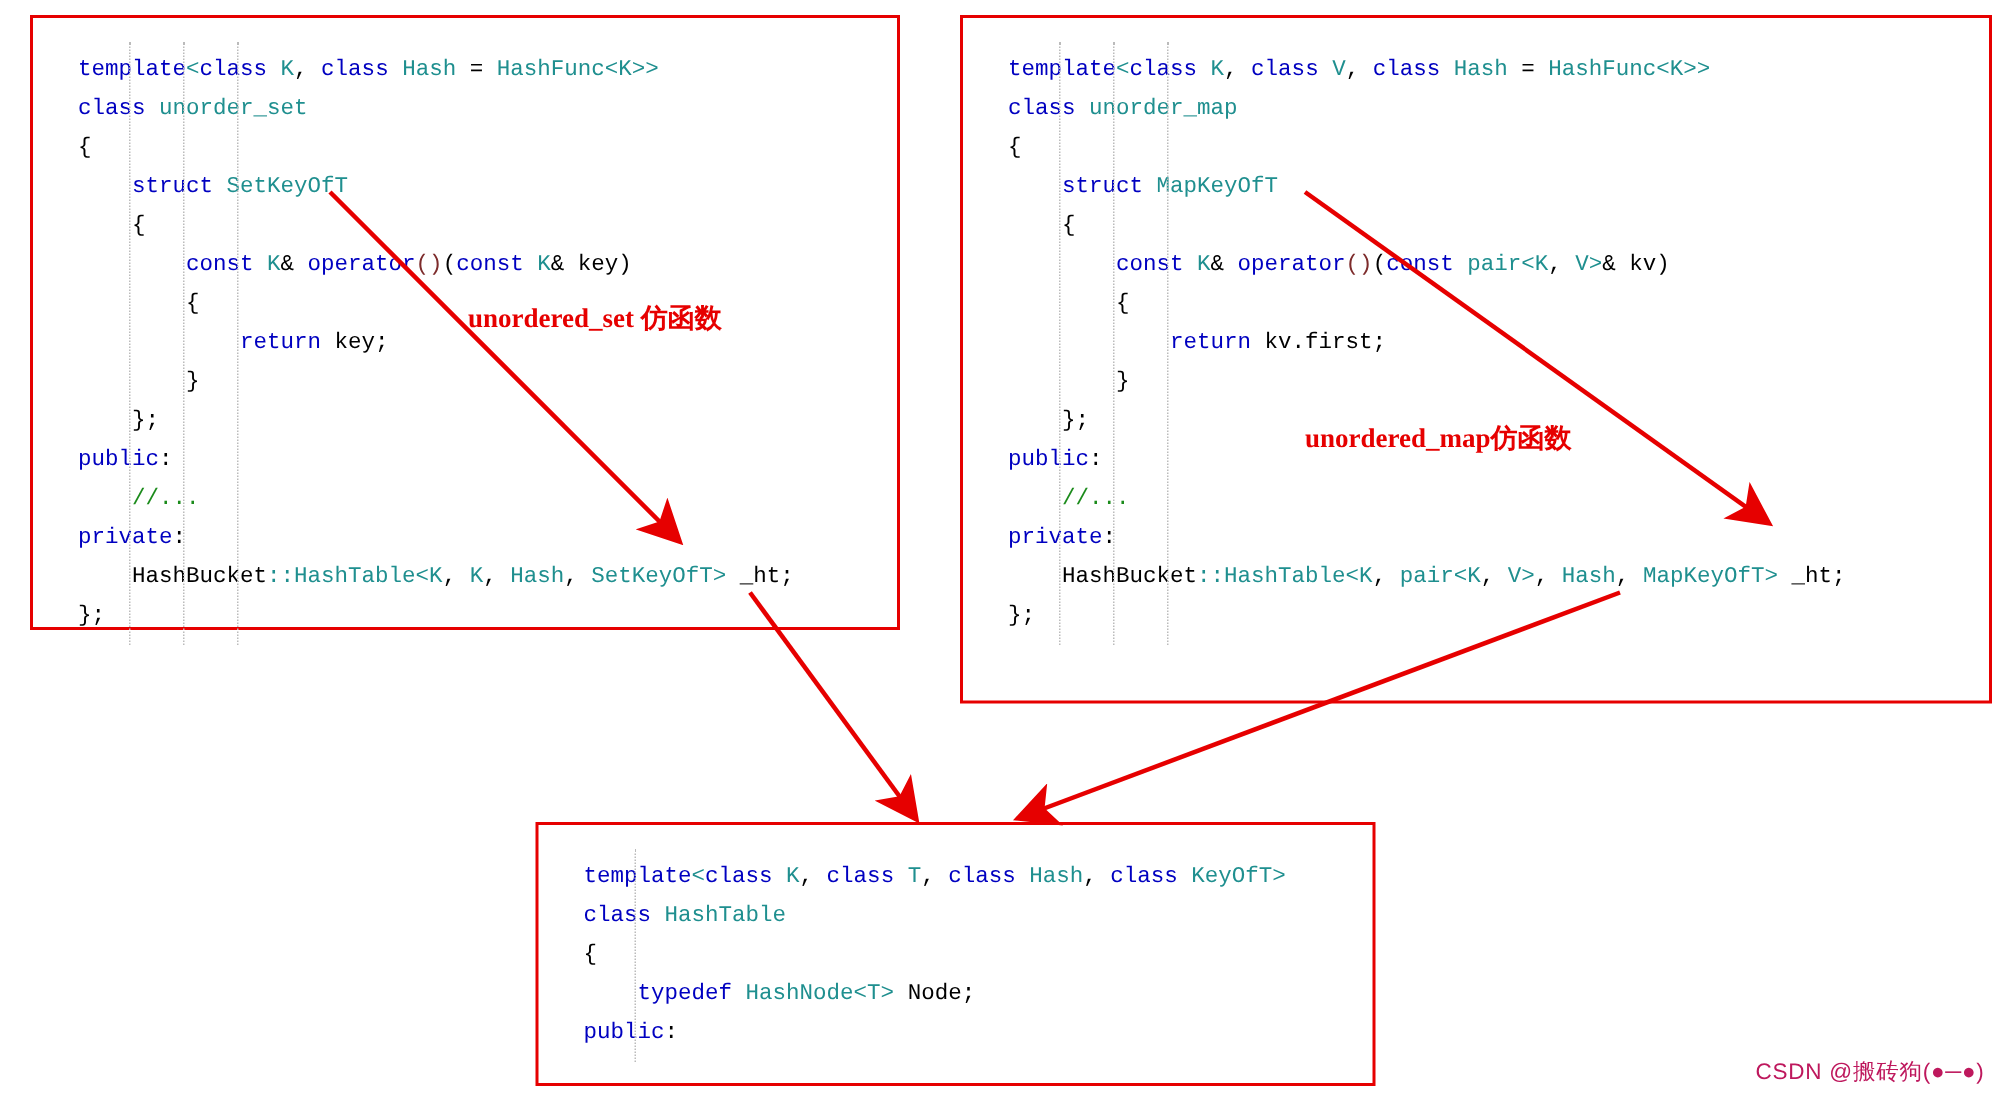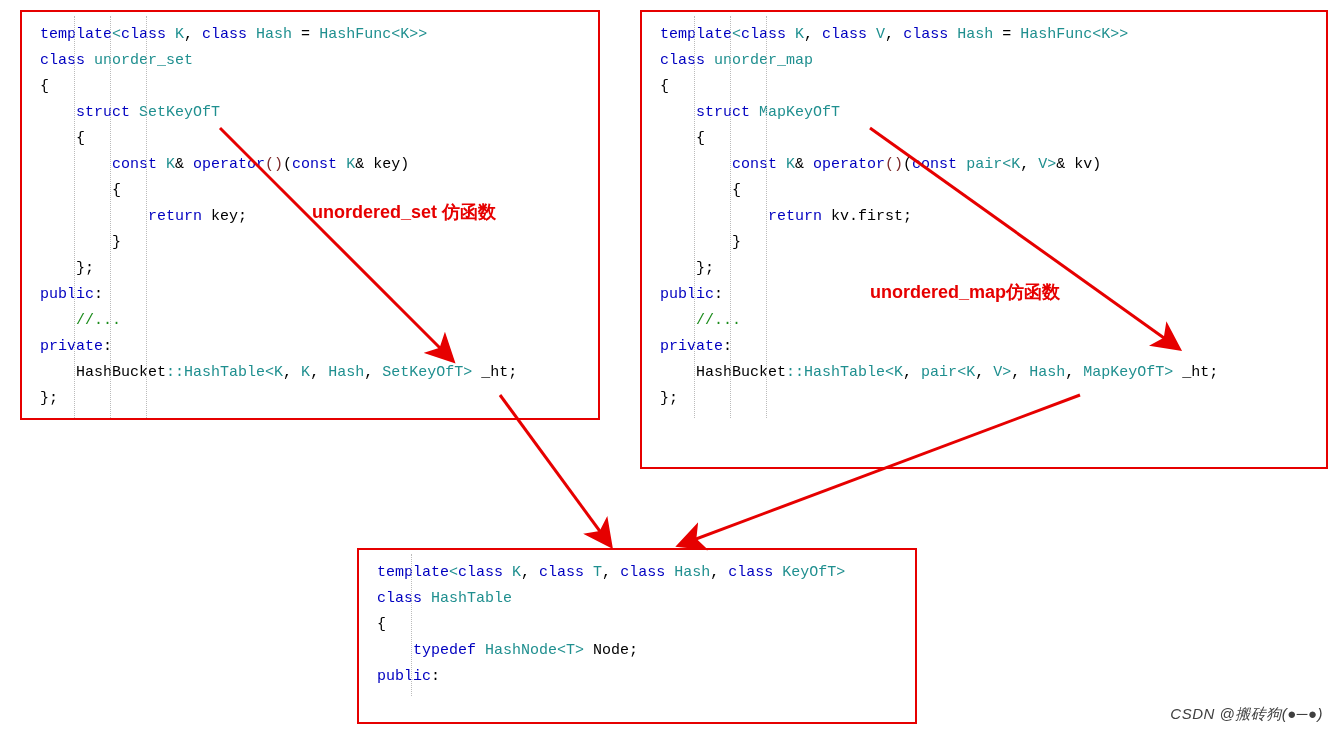--- a/index.html
+++ b/index.html
@@ -12,21 +12,21 @@
     position: relative;
     overflow: hidden;
   }
   .code-box {
     position: absolute;
     border: 2px solid #e60000;
     background: #fff;
     box-sizing: border-box;
   }
   pre.code {
-    margin: 4px;
+    margin: 16px;
     padding: 6px 6px 6px 14px;
     font-family: Consolas, "Courier New", monospace;
     font-size: 15px;
     line-height: 26px;
     white-space: pre;
     color: #000;
     position: relative;
   }
   
   pre.code .guide {
@@ -38,37 +38,36 @@
   .kw   { color: #0000c0; }
   .tp   { color: #1f8f8f; }
   .fn   { color: #7d2b2b; }
   .cm   { color: #1b8b1b; }
   .punct{ color: #1f8f8f; }
   .label {
     position: absolute;
     color: #e60000;
     font-weight: bold;
     font-size: 18px;
-    font-family: Liberation Sans, sans-serif;
+    font-family: Liberation Serif, serif;
   }
   svg.arrows {
     position: absolute;
     left: 0; top: 0;
     width: 1341px; height: 732px;
     pointer-events: none;
   }
   .watermark {
     position: absolute;
     right: 18px;
     bottom: 8px;
-    color: #404040;
+    color: #be185d;
     font-size: 15px;
     font-family: "Microsoft YaHei", Arial, sans-serif;
     letter-spacing: 0.5px;
-    font-style: italic;
   }
 </style>
 </head>
 <body>
 
 <div class="code-box" style="left:20px; top:10px; width:580px; height:410px;">
 <pre class="code"><span class="guide" style="left:48px;"></span><span class="guide" style="left:84px;"></span><span class="guide" style="left:120px;"></span><span class="kw">template</span><span class="punct">&lt;</span><span class="kw">class</span><span class="tp"> K</span><span>, </span><span class="kw">class</span><span class="tp"> Hash </span><span>=</span><span class="tp"> HashFunc</span><span class="punct">&lt;</span><span class="tp">K</span><span class="punct">&gt;&gt;</span>
 <span class="kw">class</span><span class="tp"> unorder_set</span>
 <span>{</span>
 <span>    </span><span class="kw">struct</span><span class="tp"> SetKeyOfT</span>

